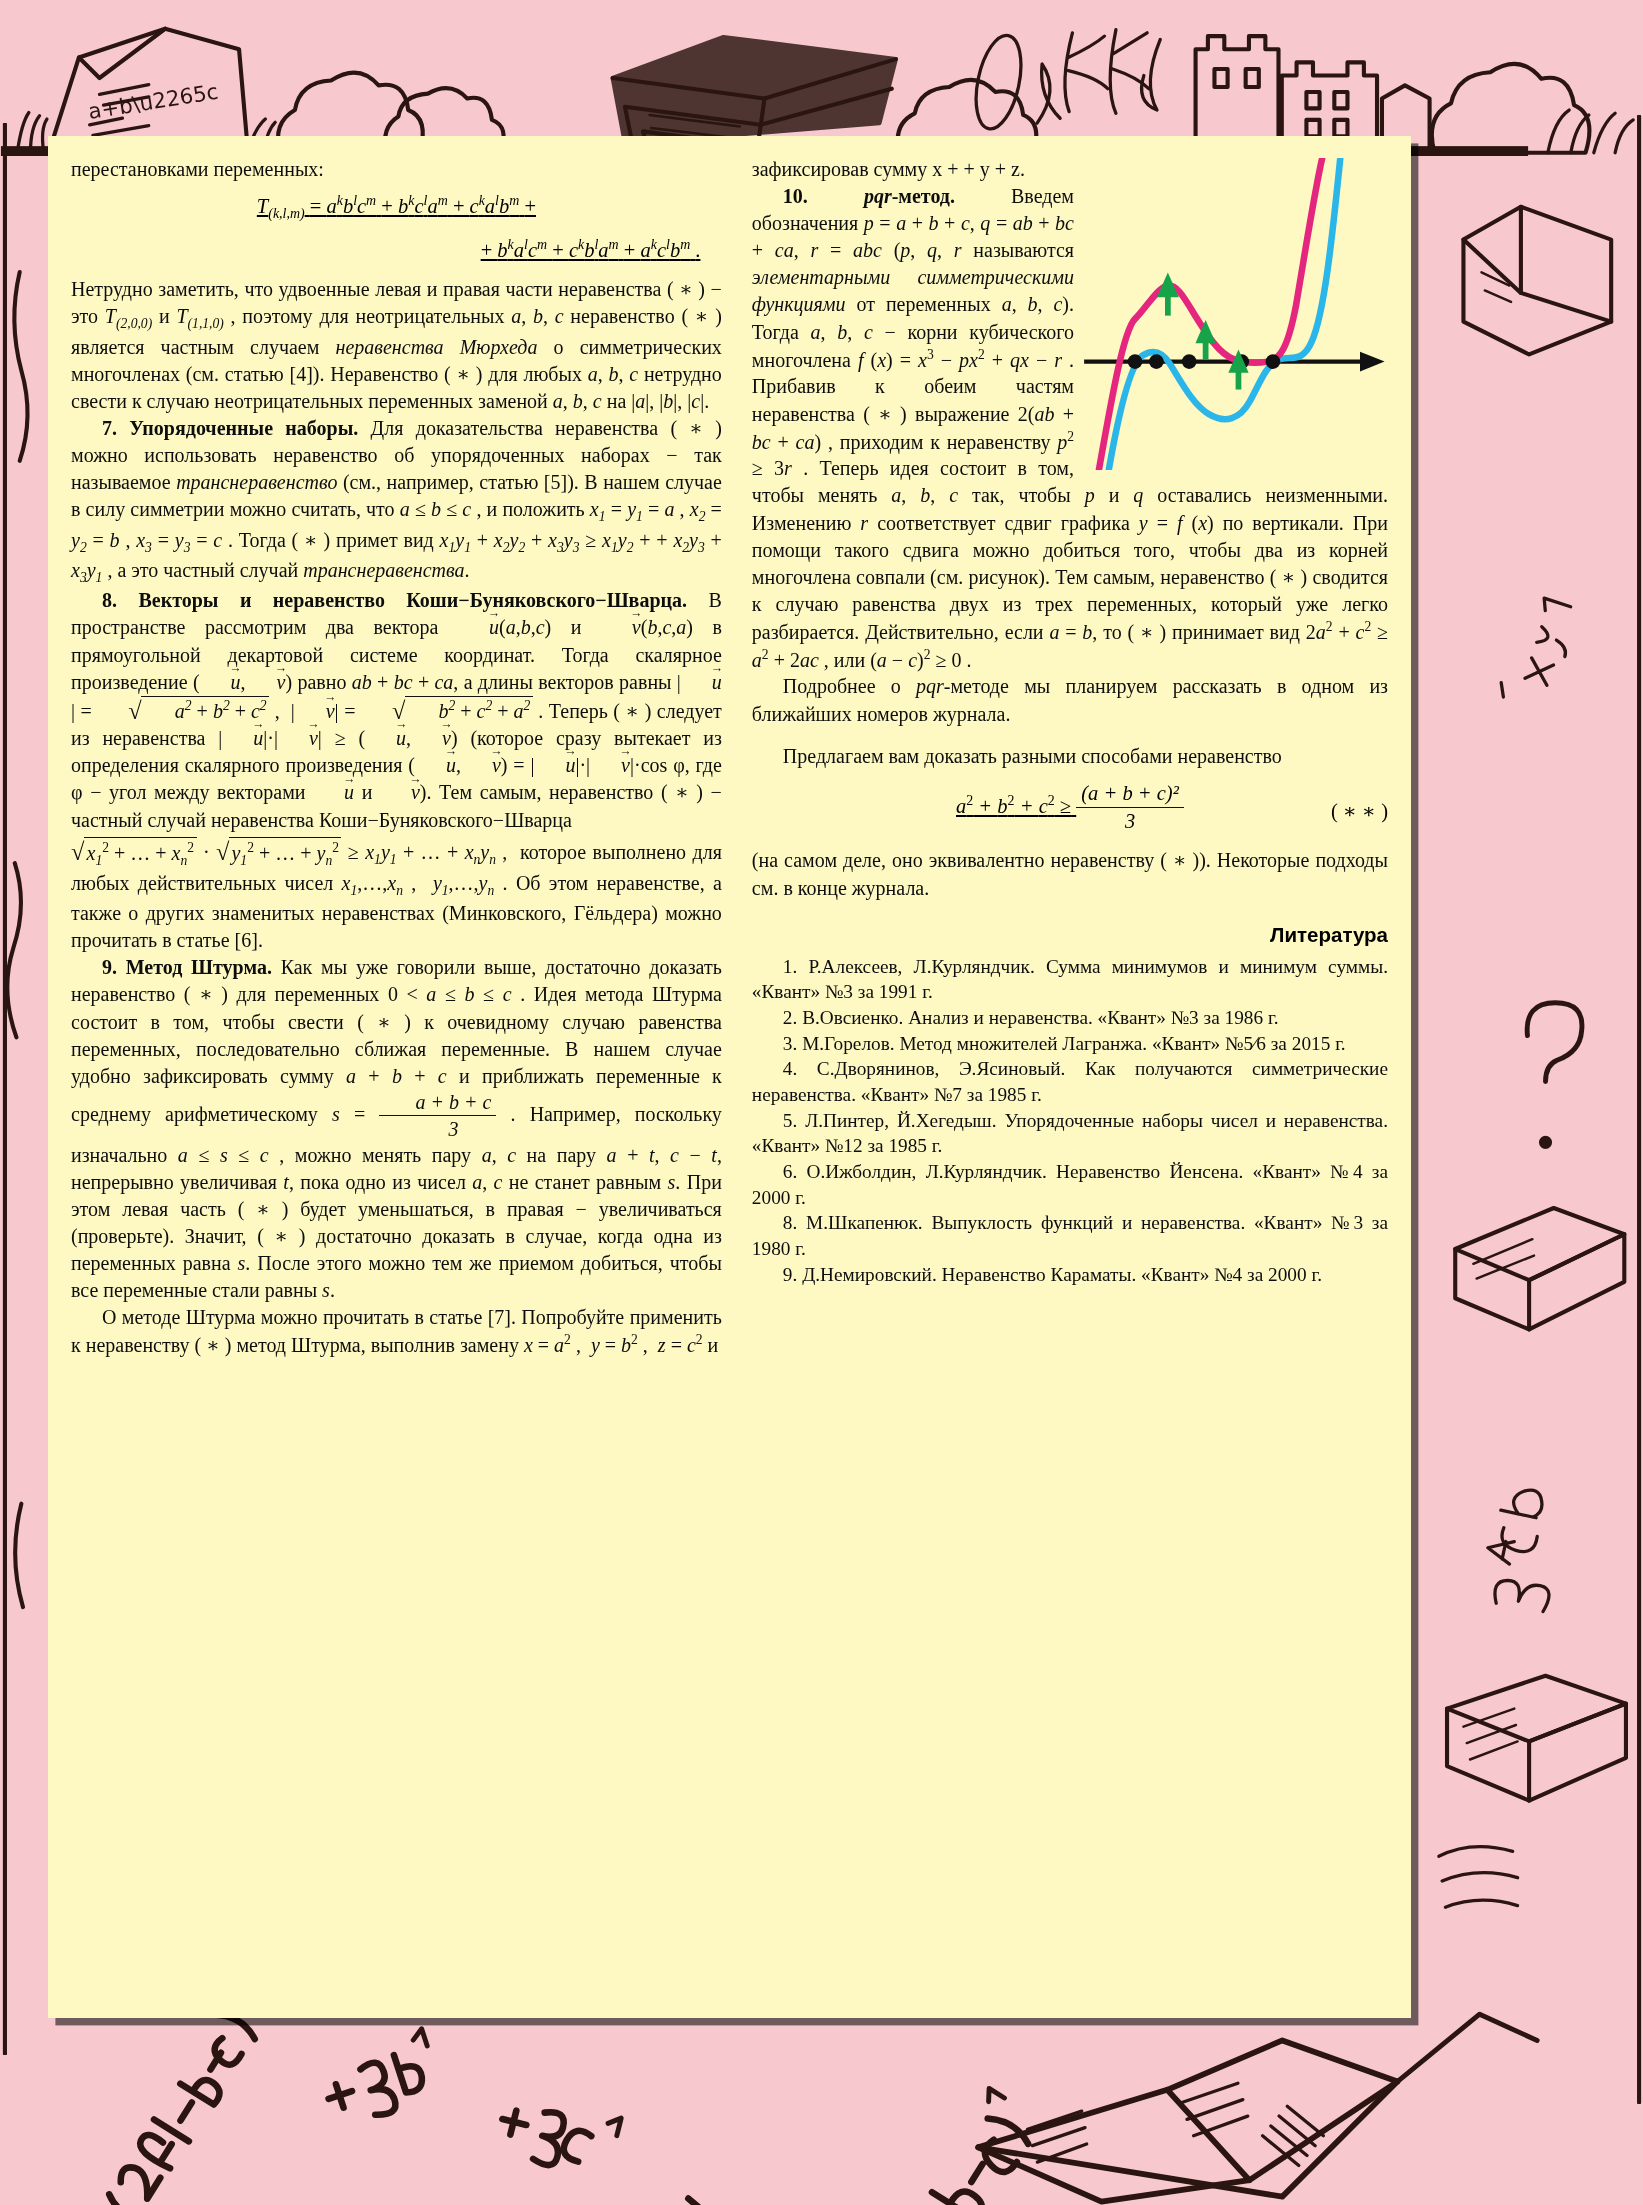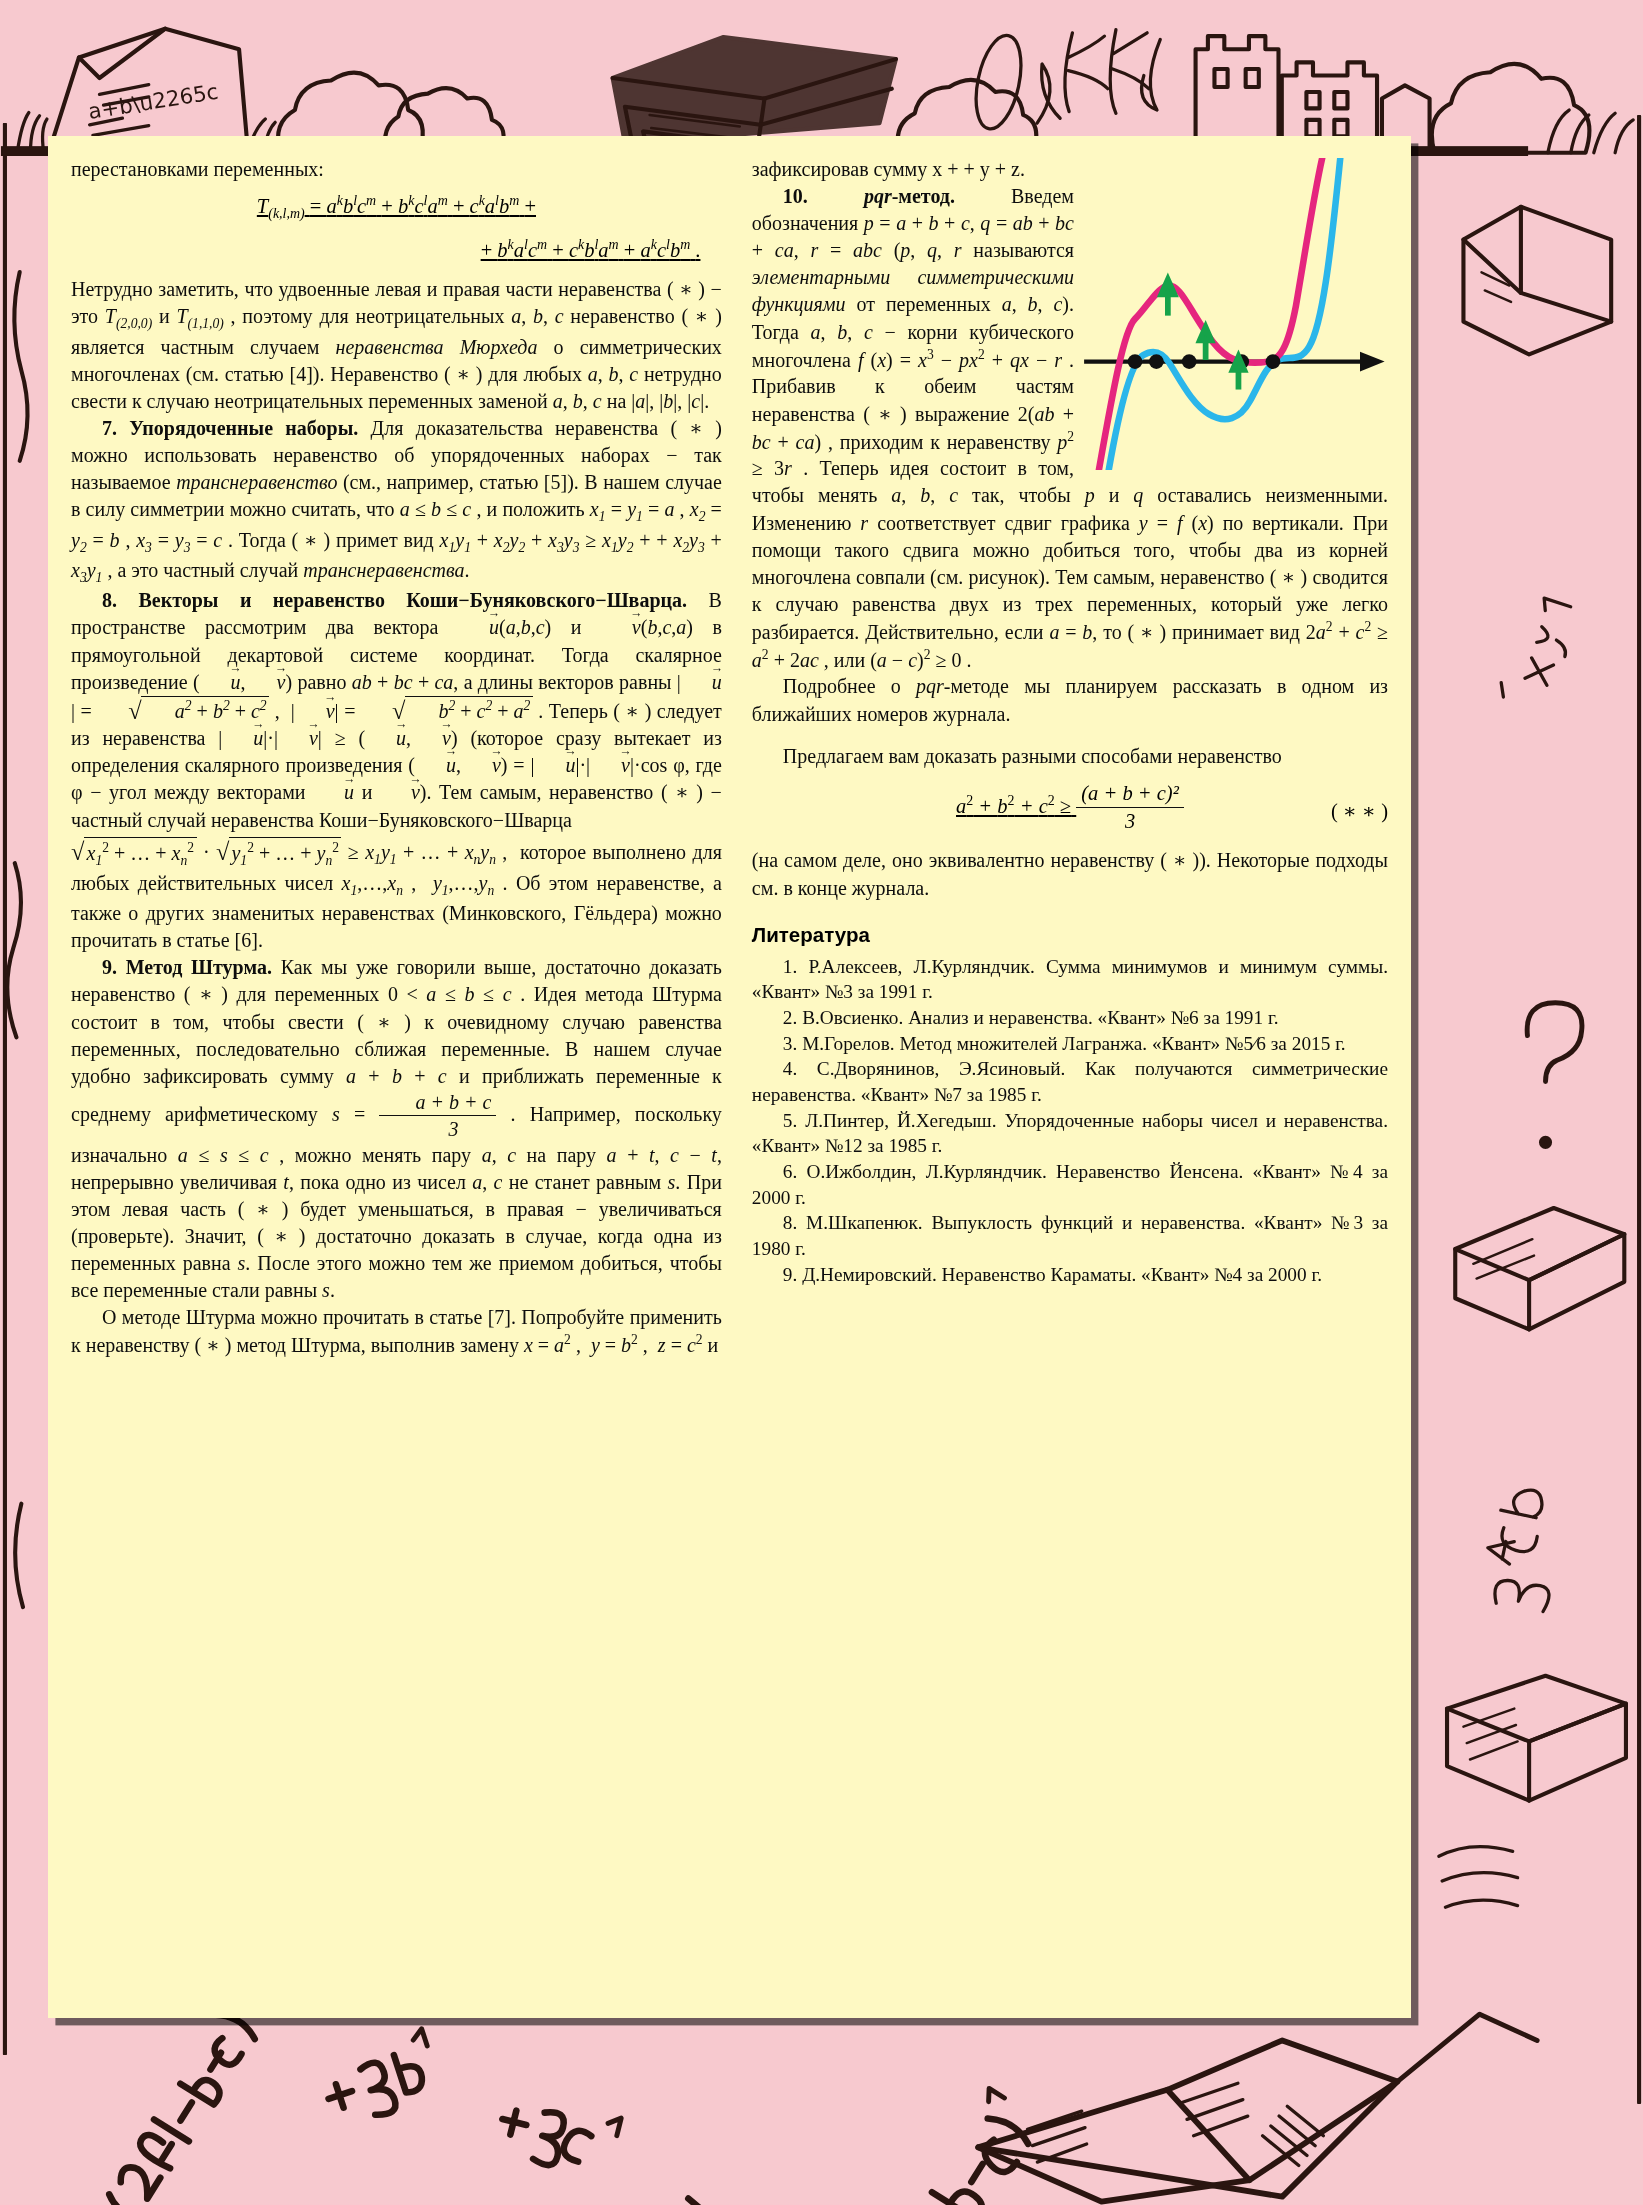--- a/index.html
+++ b/index.html
@@ -65,21 +65,21 @@
   .sqrt:before{
     content:"\221A";position:absolute;left:0;top:-1.6px;font-size:1.22em;font-style:normal;
   }
   .sqrt .bar{border-top:1.2px solid #111;padding:0.8px 2.5px 0 2.5px;display:inline-block;}
   .vec{position:relative;display:inline-block;}
   .vec:after{
     content:"\2192";position:absolute;left:50%;transform:translateX(-50%);
     top:-.72em;font-size:.62em;font-style:normal;
   }
   .lit-title{
-    text-align:left;font-weight:bold;font-size:20.5px;
+    text-align:right;font-weight:bold;font-size:20.5px;
     margin:21.4px 0 6.6px 0;font-family:"Liberation Sans","DejaVu Sans",sans-serif;
   }
   .ref{font-size:19.3px;line-height:1.33;text-indent:31px;text-align:justify;margin:0;}
   .sig{
     text-align:right;font-style:italic;font-size:20.5px;line-height:1.4;margin-top:28px;
   }
   
   #figure{
     float:right;
     width:304px;height:312px;
@@ -407,21 +407,21 @@
           <span class="den">3</span>
         </span>
         <span style="position:absolute;right:0;top:28%;font-style:normal;">( ∗ ∗ )</span>
       </div>
 
       <p>(на самом деле, оно эквивалентно неравенству ( ∗ )). Некоторые подходы см. в конце журнала.</p>
 
       <div class="lit-title">Литература</div>
 
       <p class="ref">1. Р.Алексеев, Л.Курляндчик. Сумма минимумов и минимум суммы. «Квант» №3 за 1991 г.</p>
-      <p class="ref">2. В.Овсиенко. Анализ и неравенства. «Квант» №6 за 1991 г.</p>
+      <p class="ref">2. В.Овсиенко. Анализ и неравенства. «Квант» №3 за 1986 г.</p>
       <p class="ref">3. М.Горелов. Метод множителей Лагранжа. «Квант» №5⁄6 за 2015 г.</p>
       <p class="ref">4. С.Дворянинов, Э.Ясиновый. Как получаются симметрические неравенства. «Квант» №7 за 1985 г.</p>
       <p class="ref">5. Л.Пинтер, Й.Хегедыш. Упорядоченные наборы чисел и неравенства. «Квант» №12 за 1985 г.</p>
       <p class="ref">6. О.Ижболдин, Л.Курляндчик. Неравенство Йенсена. «Квант» №4 за 2000 г.</p>
       <p class="ref">8. М.Шкапенюк. Выпуклость функций и неравенства. «Квант» №3 за 1980 г.</p>
       <p class="ref">9. Д.Немировский. Неравенство Караматы. «Квант» №4 за 2000 г.</p>
 
       <div class="sig">
       </div>
     </div>

